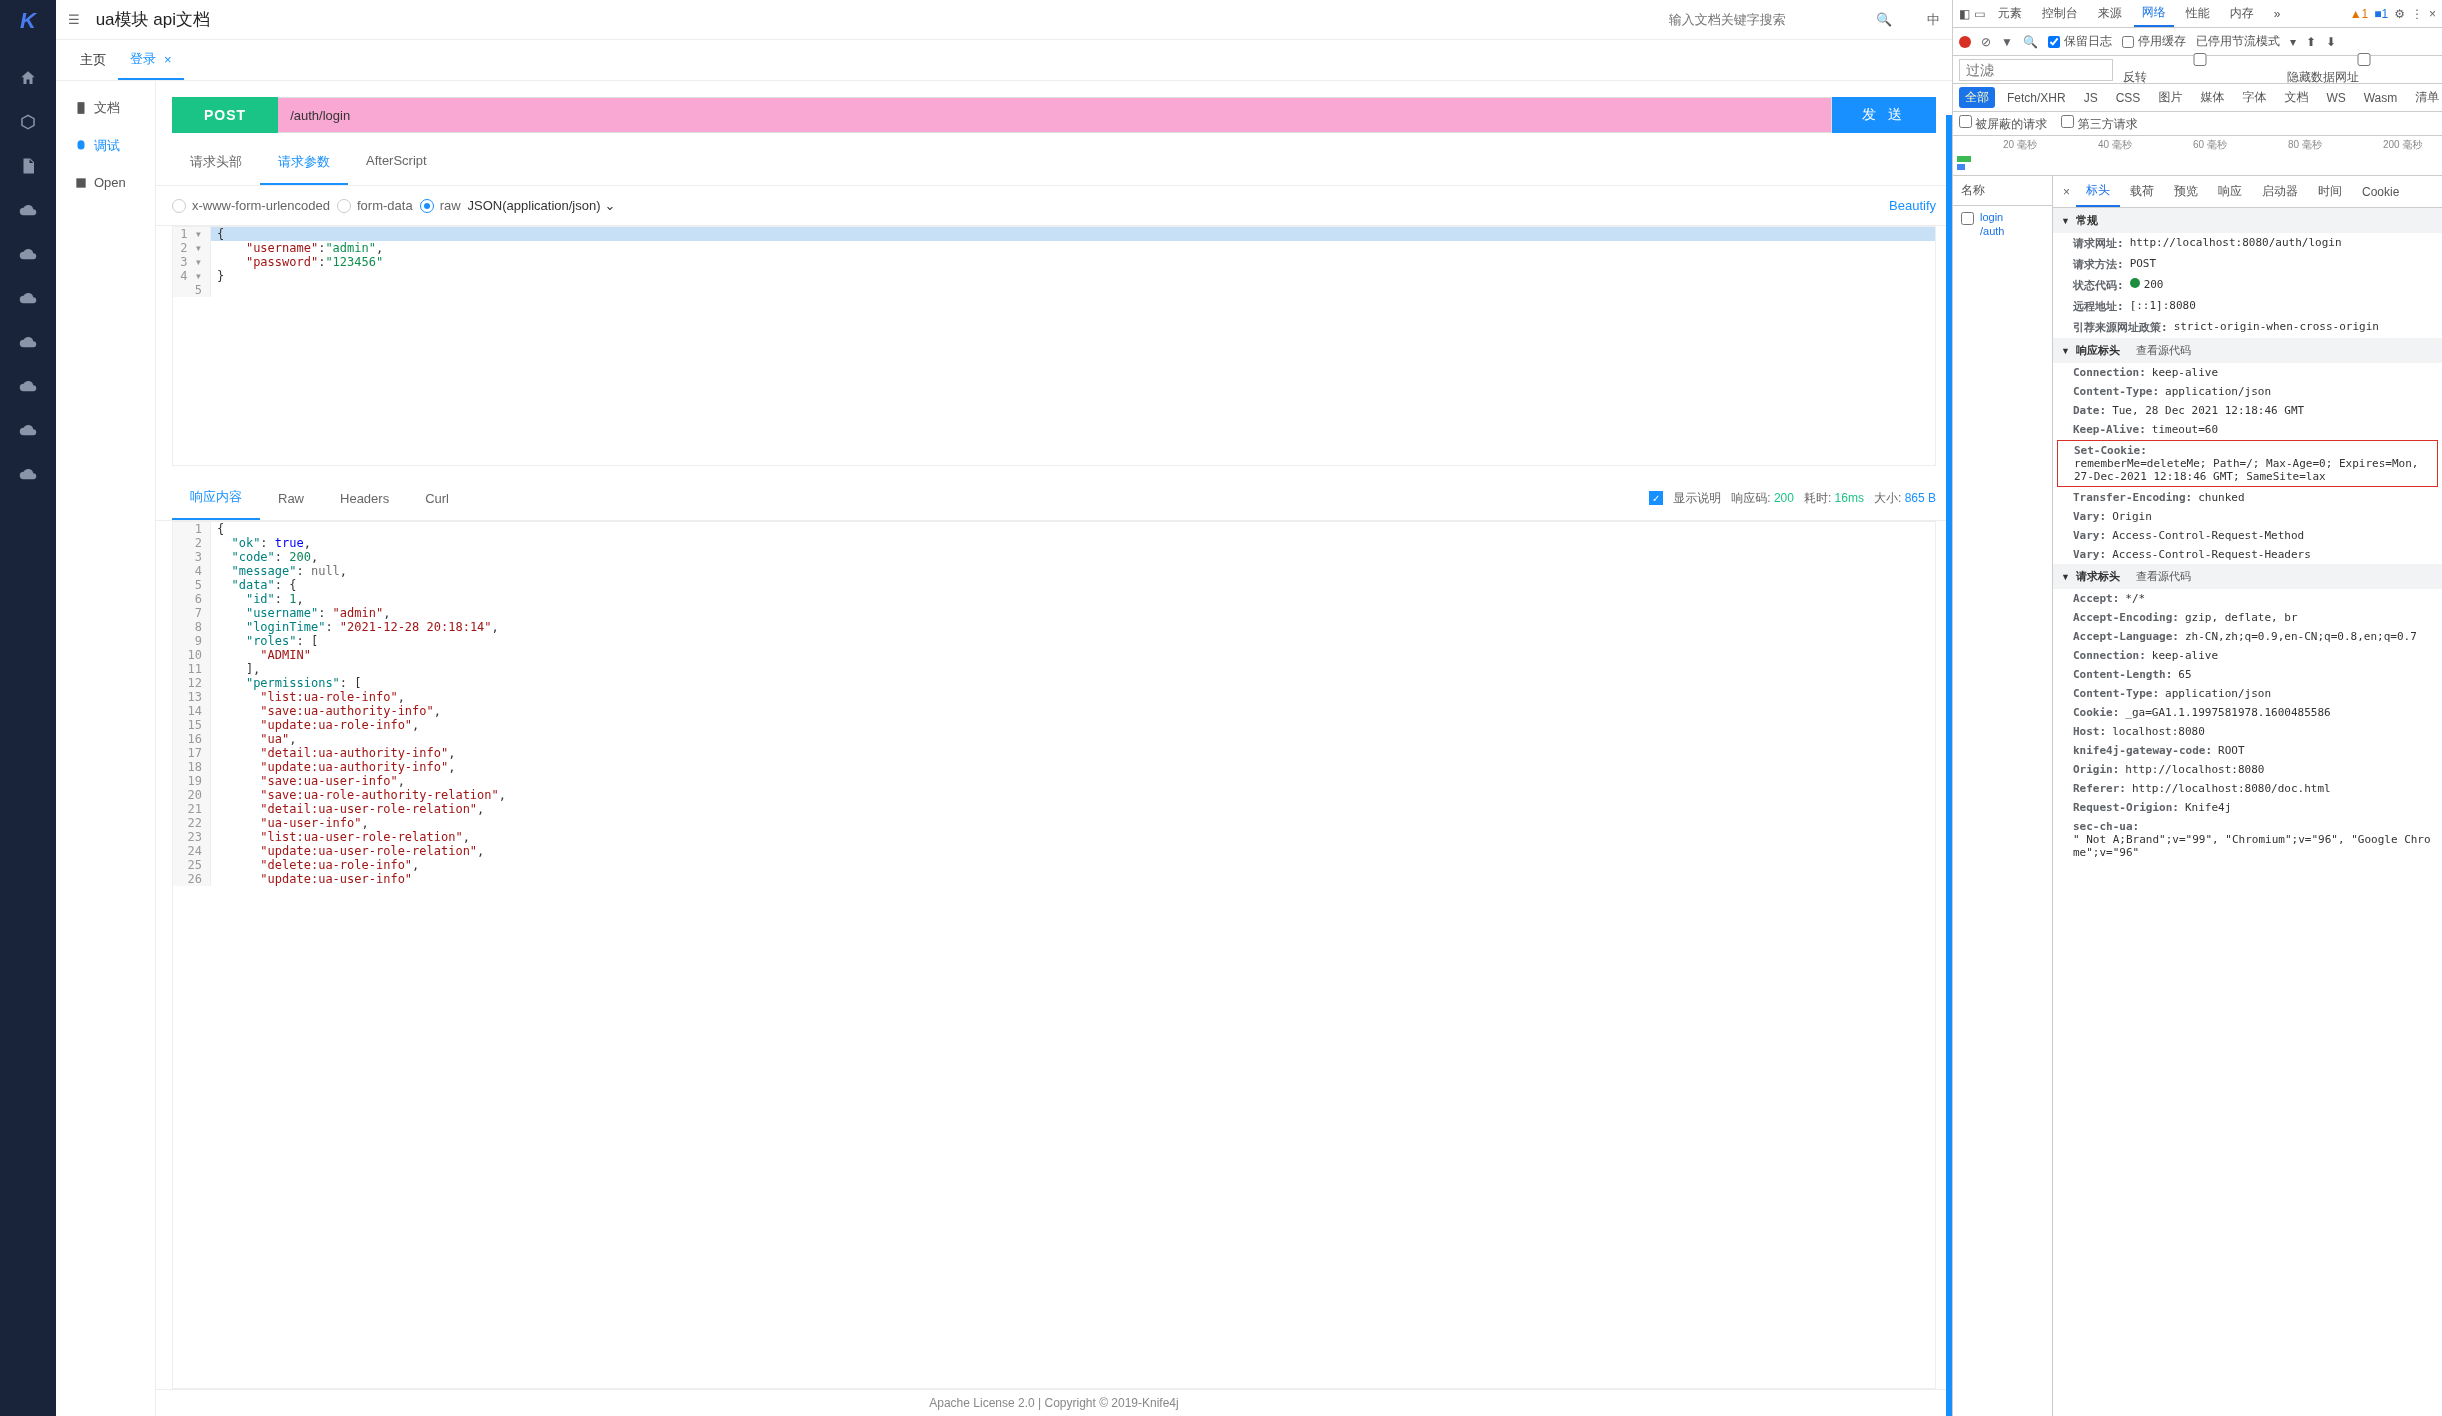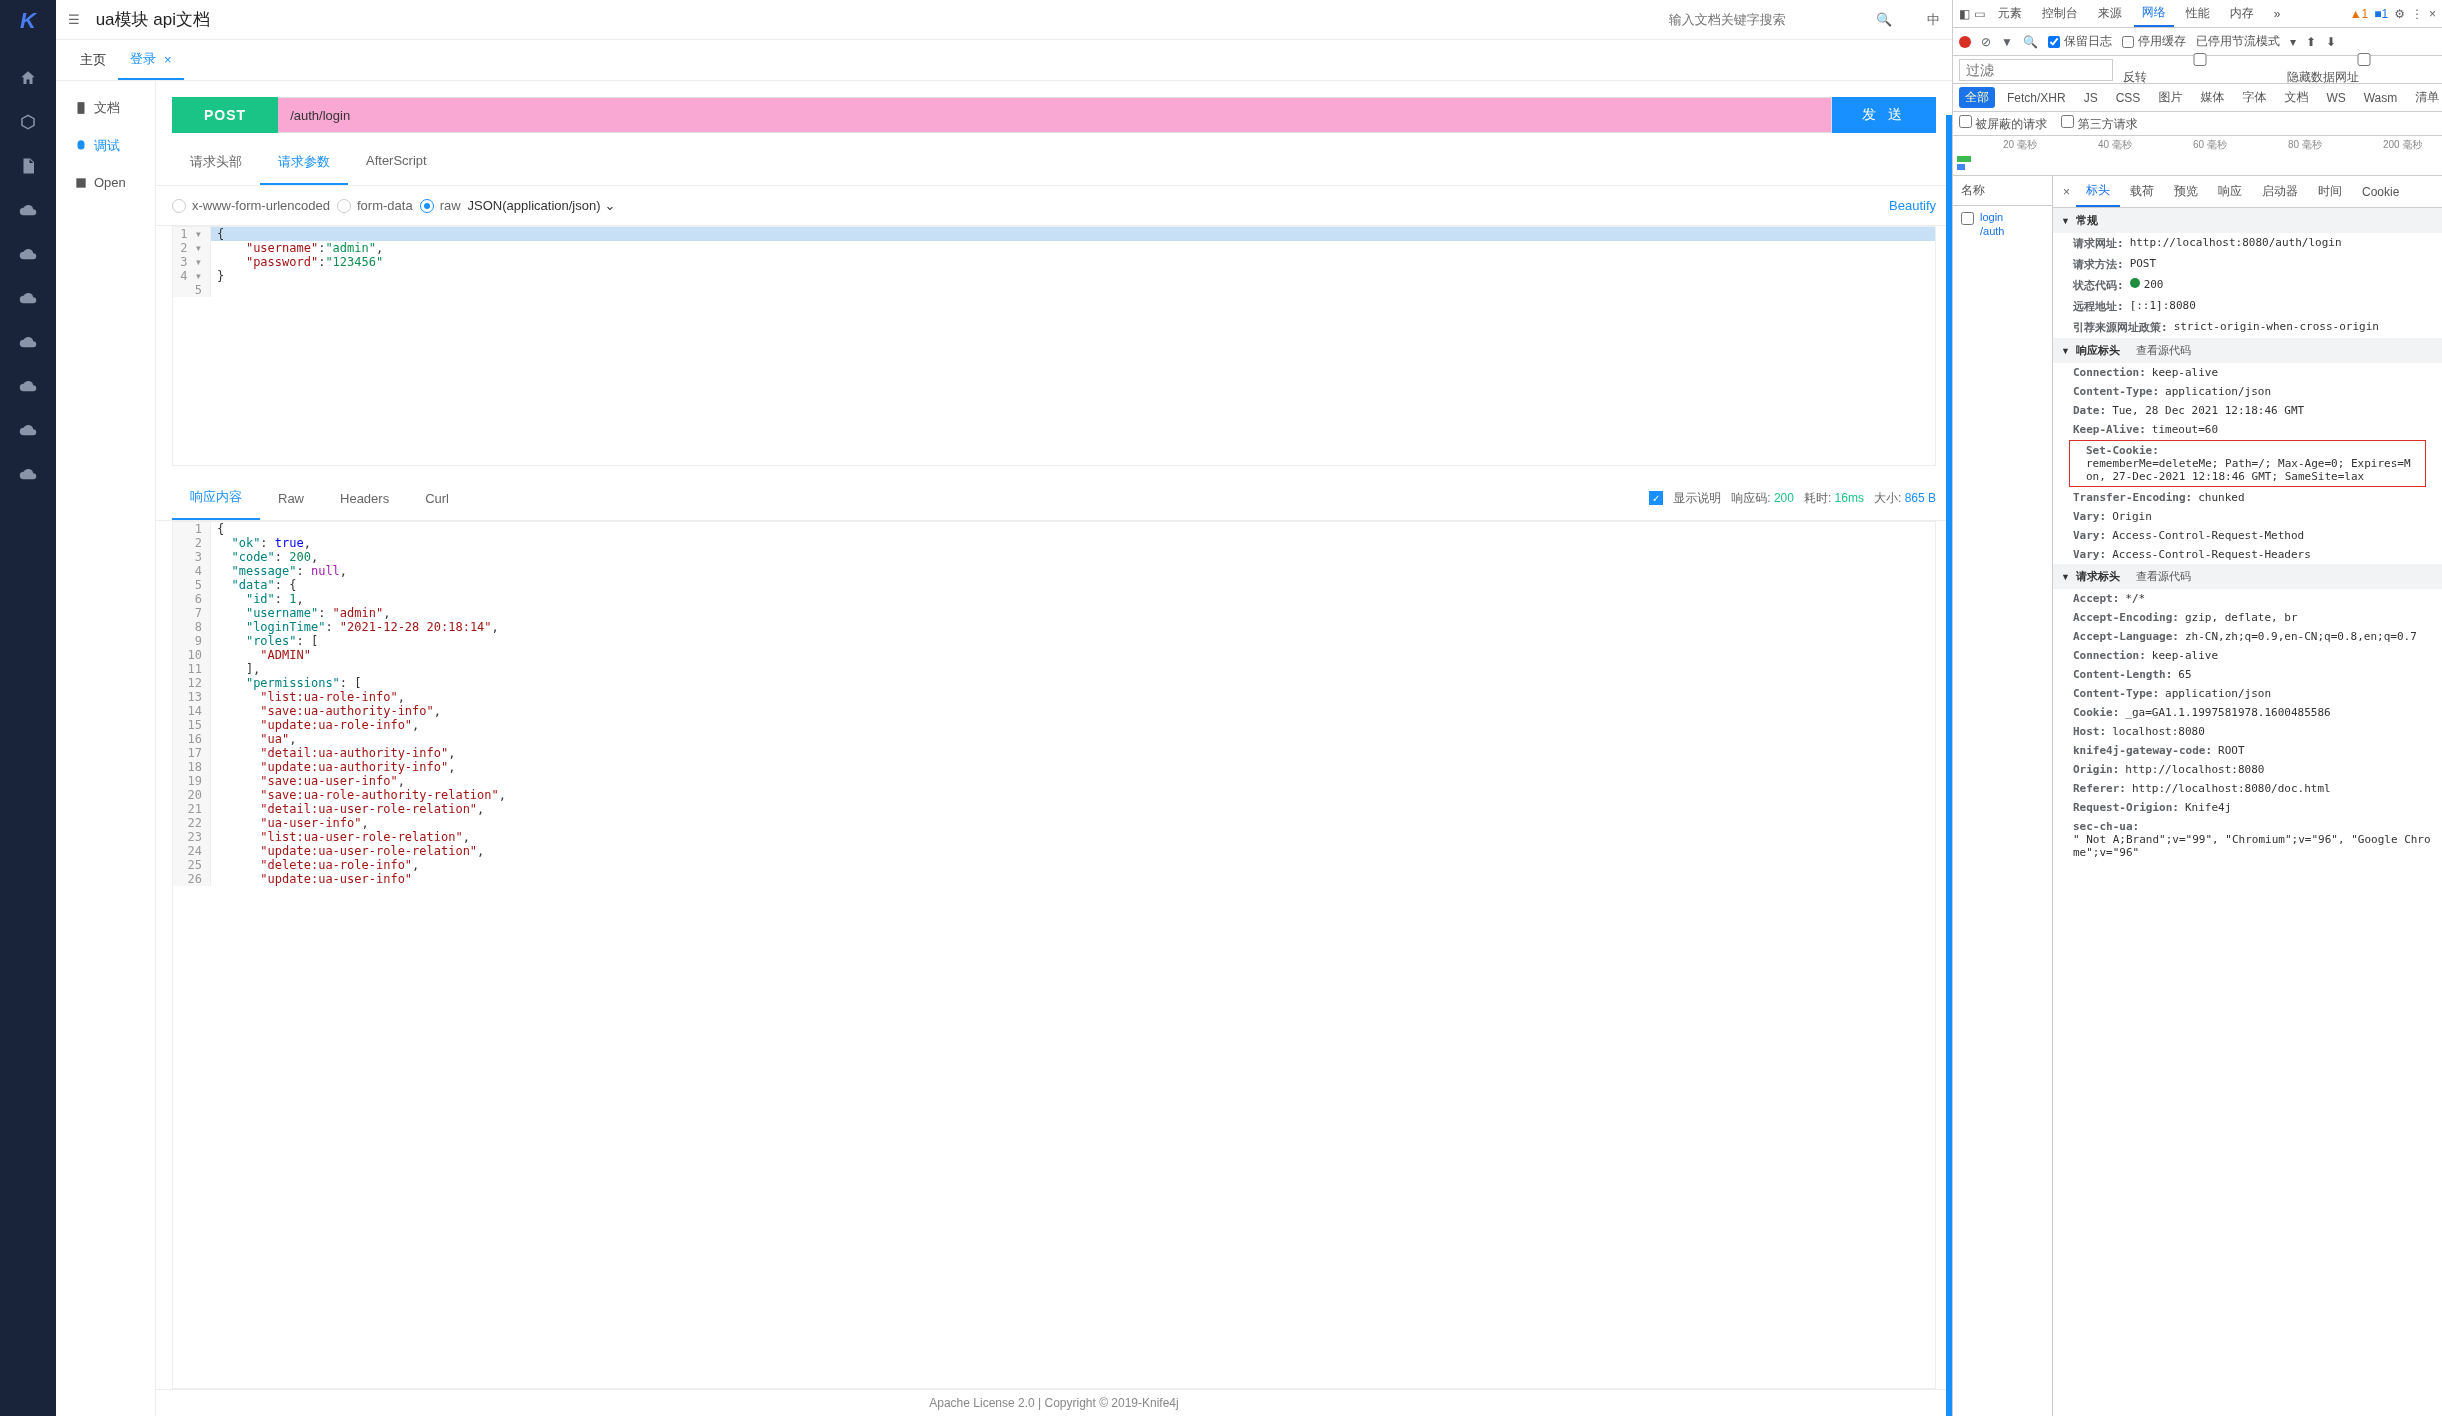--- a/index.html
+++ b/index.html
@@ -68,21 +68,21 @@
 .resp-meta { margin-left: auto; display: flex; align-items: center; gap: 10px; font-size: 12px; color: #666; }
 .resp-meta .chk { width: 14px; height: 14px; background: #1890ff; color: #fff; display: inline-flex; align-items: center; justify-content: center; font-size: 10px; }
 .resp-meta .green { color: #1ac386; }
 .resp-meta .blue { color: #1890ff; }
 
 .resp-editor { margin: 0 16px; border: 1px solid #eee; font-family: Consolas, Monaco, monospace; font-size: 12px; flex: 1; overflow: auto; min-height: 0; }
 .code .jkey { color: #008080; }
 .code .jstr { color: #a31515; }
 .code .jbool { color: #0000ff; }
 .code .jnum { color: #098658; }
-.code .jnull { color: #a21caf; }
+.code .jnull { color: #737373; }
 
 .footer { text-align: center; padding: 6px; font-size: 12px; color: #888; border-top: 1px solid #eee; }
 
 
 .devtools { width: 490px; border-left: 1px solid #ccc; display: flex; flex-direction: column; font-size: 12px; min-width: 0; }
 .dt-top { display: flex; align-items: center; height: 28px; border-bottom: 1px solid #ccc; padding: 0 6px; gap: 4px; color: #555; overflow: hidden; }
 .dt-toptab { padding: 4px 8px; cursor: pointer; white-space: nowrap; }
 .dt-toptab.active { border-bottom: 2px solid #1a73e8; color: #1a73e8; }
 .dt-top .right-icons { margin-left: auto; display: flex; gap: 6px; align-items: center; color: #5f6368; }
 .dt-top .right-icons span { cursor: pointer; }
@@ -121,21 +121,21 @@
 .dt-dtab.active { color: #1a73e8; border-bottom: 2px solid #1a73e8; }
 
 .dt-sections { flex: 1; overflow: auto; font-size: 11px; }
 .dt-section-hdr { padding: 5px 8px; background: #f1f3f4; font-weight: bold; color: #333; display: flex; align-items: center; gap: 6px; }
 .dt-section-hdr .tri { font-size: 9px; }
 .dt-section-hdr .view-src { font-weight: normal; color: #555; margin-left: 10px; cursor: pointer; }
 .dt-kv { padding: 3px 8px 3px 20px; color: #333; display: flex; flex-wrap: wrap; font-family: Consolas, Monaco, monospace; }
 .dt-kv .k { color: #5f6368; font-weight: bold; margin-right: 6px; }
 .dt-kv .v { color: #333; word-break: break-all; }
 .dt-kv .status-dot { display: inline-block; width: 10px; height: 10px; background: #1e8e3e; border-radius: 50%; margin-right: 4px; }
-.dt-kv.highlight { border: 1px solid #d93025; margin: 1px 16px; padding: 3px 8px 3px 16px; }
+.dt-kv.highlight { border: 1px solid #d93025; margin: 1px 4px; padding: 3px 8px 3px 16px; }
 </style>
 </head>
 <body>
 
 <div class="app">
 
   <div class="icon-sidebar">
     <div class="logo">K</div>
     <div class="icon-btn">
         <svg viewBox="0 0 24 24">

